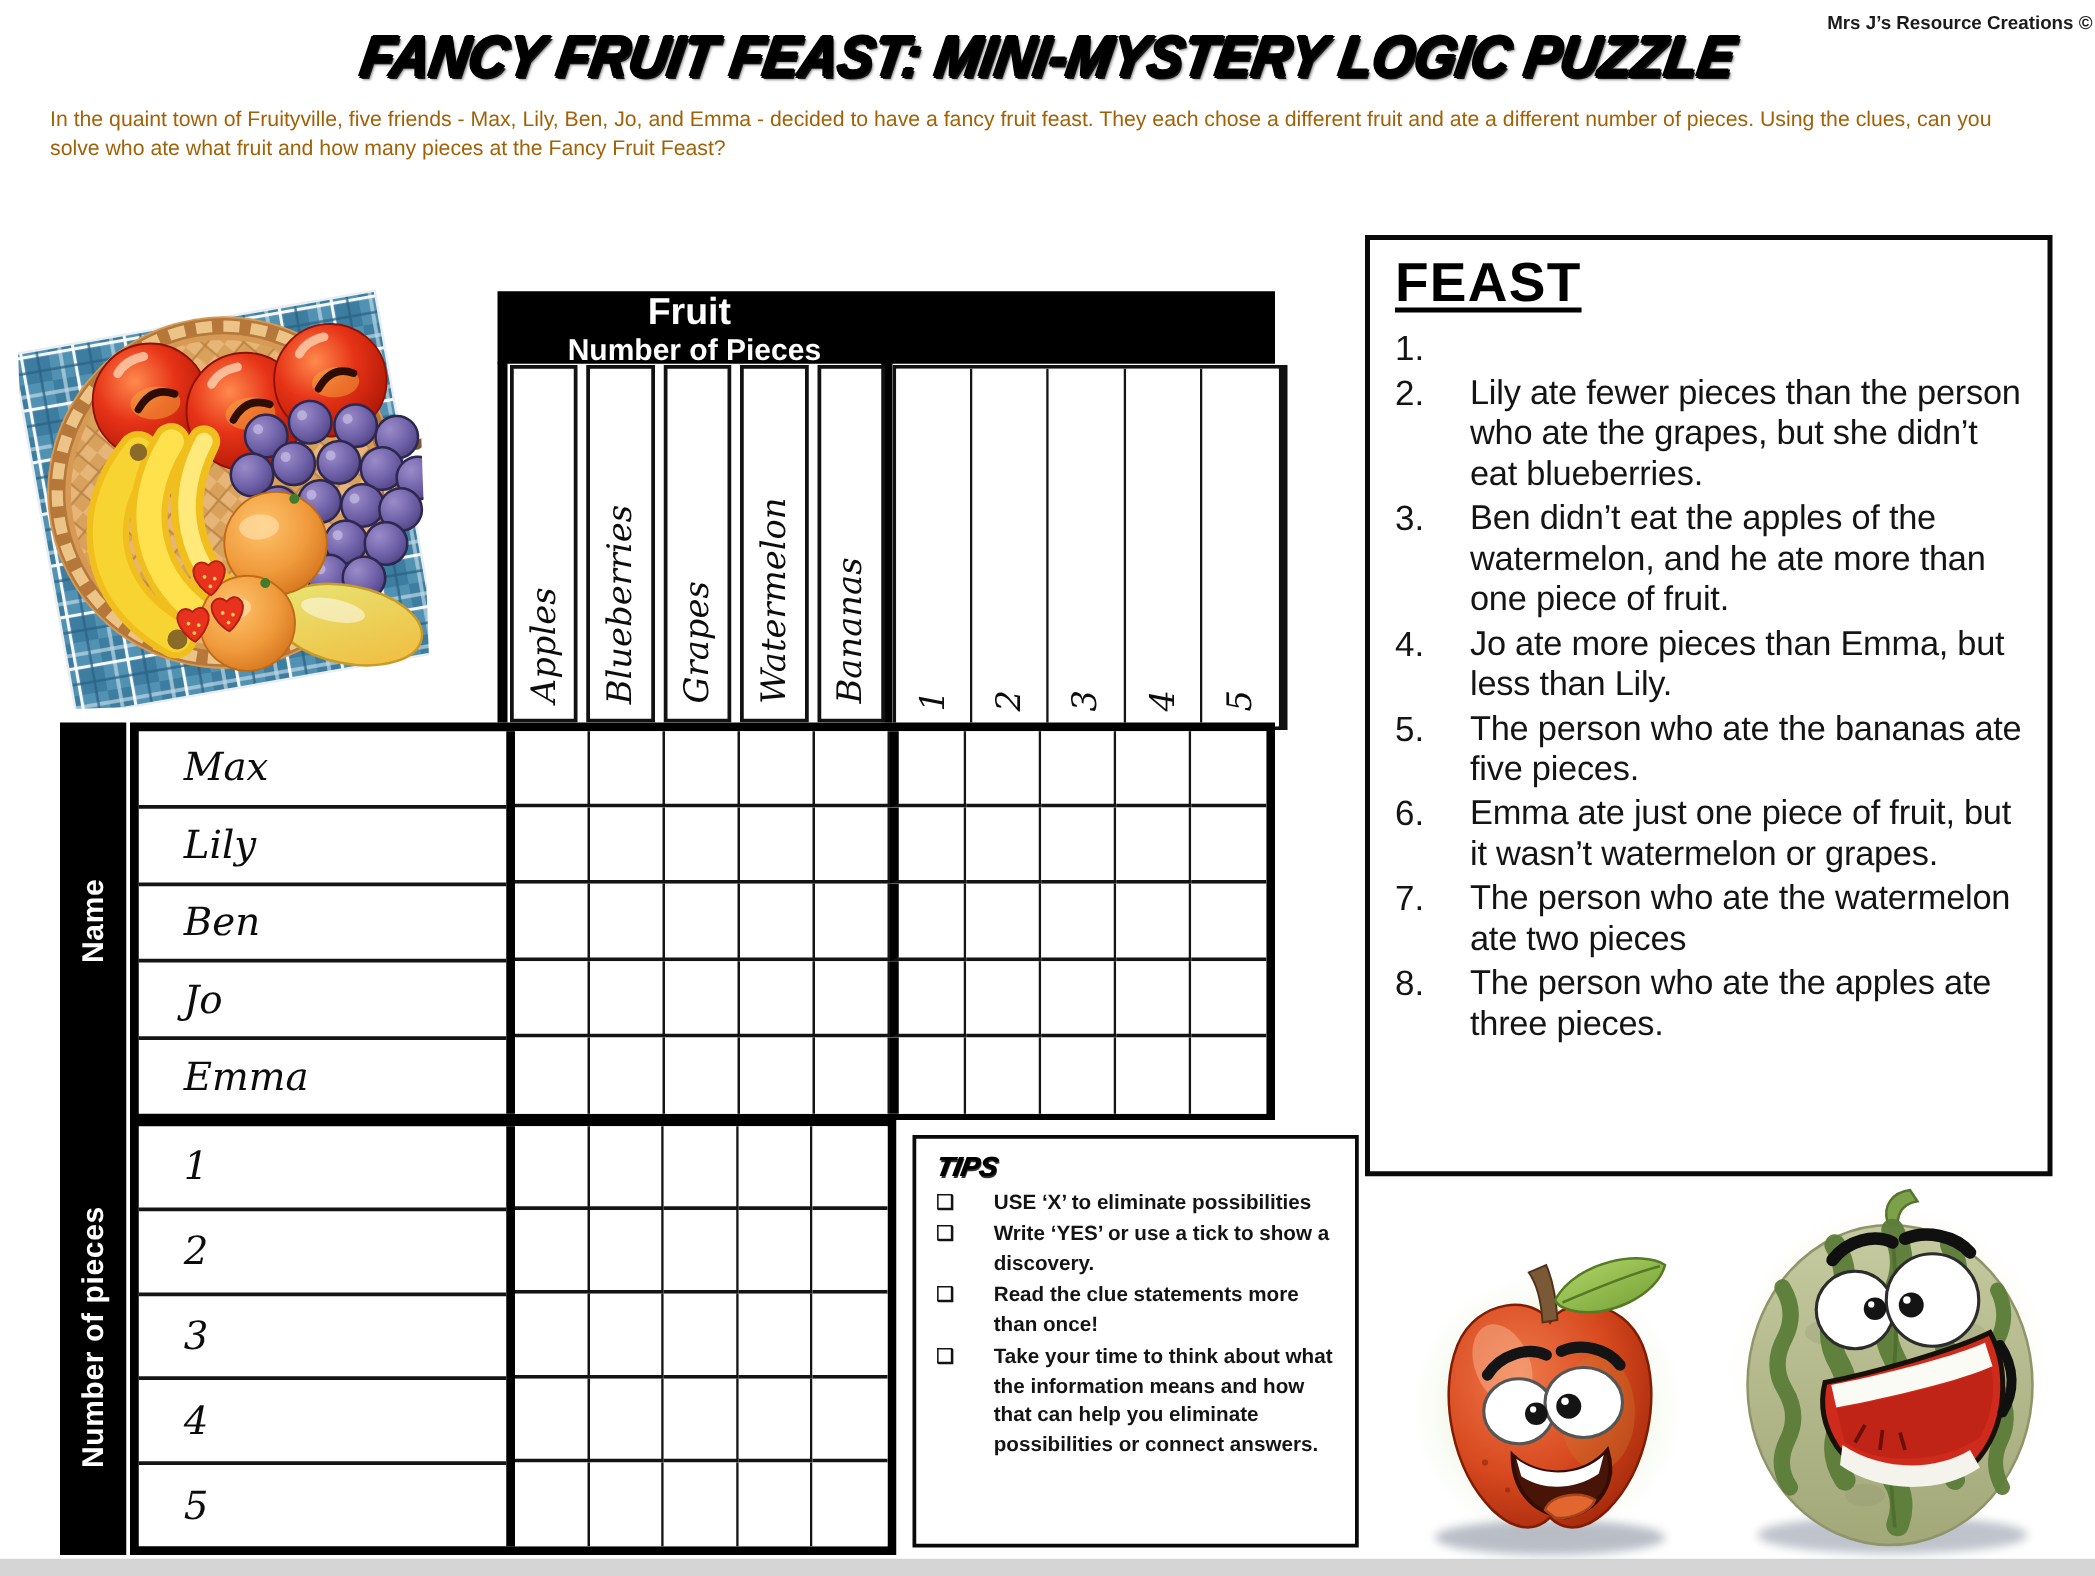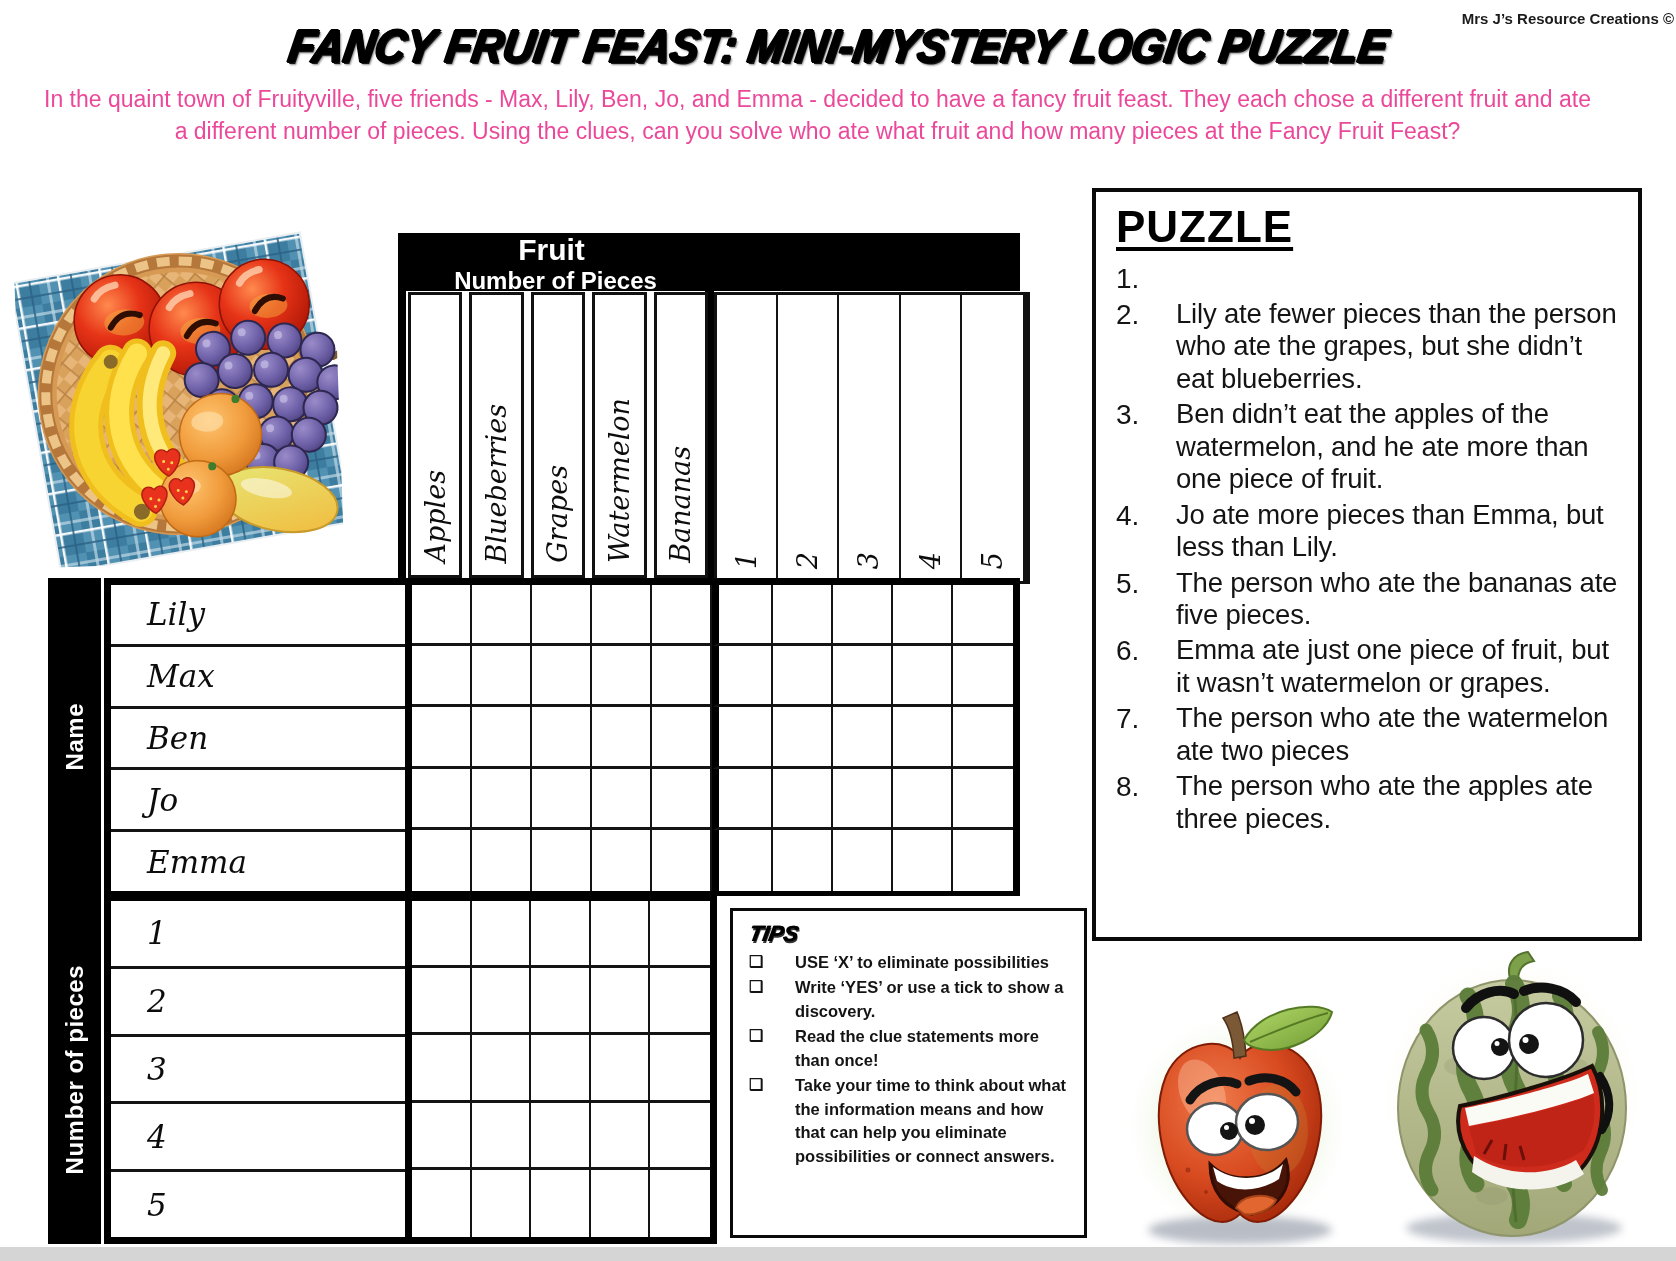--- a/index.html
+++ b/index.html
@@ -6,21 +6,21 @@
   body{width:1676px;height:1261px;position:relative;background:#ffffff;overflow:hidden;
        font-family:"Liberation Sans",sans-serif;color:#141414;}
   .abs{position:absolute;}
 
   
   .attribution{top:10px;right:2px;font-size:15px;font-weight:700;color:#1b1b1b;}
   .title-wrap{top:22px;left:0;right:0;text-align:center;}
   .title-wrap span{display:inline-block;transform:skewX(-9deg) scaleY(1.08);
       font-size:43px;font-weight:700;font-style:italic;letter-spacing:0px;color:#000;
       text-shadow:1.5px 0 #000,-1px 0 #000,0 1px #000,0 -1px #000,2px 2px 0 rgba(0,0,0,.85),3px 3px 2px rgba(0,0,0,.45);}
-  .intro{top:84px;left:40px;width:1555px;font-size:23px;line-height:1.38;color:#ec4899;text-align:center;}
+  .intro{top:84px;left:40px;width:1555px;font-size:17px;line-height:1.38;color:#a16207;}
 
   
   .hdrbar{left:398px;top:233px;width:622px;height:58px;background:#000;display:flex;flex-direction:column;}
   .hdr-sec{display:flex;align-items:center;justify-content:center;color:#fff;font-weight:700;}
   .hdr-fruit{width:307px;font-size:30px;}
   .hdr-pieces{width:315px;font-size:24px;}
 
   
   .vrule{background:#000;top:290px;height:289px;width:8px;}
   .vrule.r1{left:398px;} .vrule.r2{left:705px;width:9px;}
@@ -318,24 +318,24 @@
       <span class="sideLabel">Name</span>
     </div>
     <div class="side-seg pieces">
       <span class="sideLabel">Number of pieces</span>
     </div>
   </div>
 
   <div class="abs regionA">
     <div class="labels-col">
         <div class="rlabel">
+          <span class="htext">Max</span>
+        </div>
+        <div class="rlabel">
           <span class="htext">Lily</span>
-        </div>
-        <div class="rlabel">
-          <span class="htext">Max</span>
         </div>
         <div class="rlabel">
           <span class="htext">Ben</span>
         </div>
         <div class="rlabel">
           <span class="htext">Jo</span>
         </div>
         <div class="rlabel">
           <span class="htext">Emma</span>
         </div>
@@ -435,21 +435,21 @@
         <div class="cell"></div>
         <div class="cell"></div>
         <div class="cell"></div>
         <div class="cell"></div>
         <div class="cell"></div>
         <div class="cell"></div>
       </div>
   </div>
 
   <div class="abs clues-box">
-    <div class="clues-title">PUZZLE</div>
+    <div class="clues-title">FEAST</div>
     <div>
         <div class="clue">
           <span class="cnum">1.</span>
         </div>
         <div class="clue">
           <span class="cnum">2.</span>
           <span class="ctext">Lily ate fewer pieces than the person who ate the grapes, but she didn’t eat blueberries.</span>
         </div>
         <div class="clue">
           <span class="cnum">3.</span>

